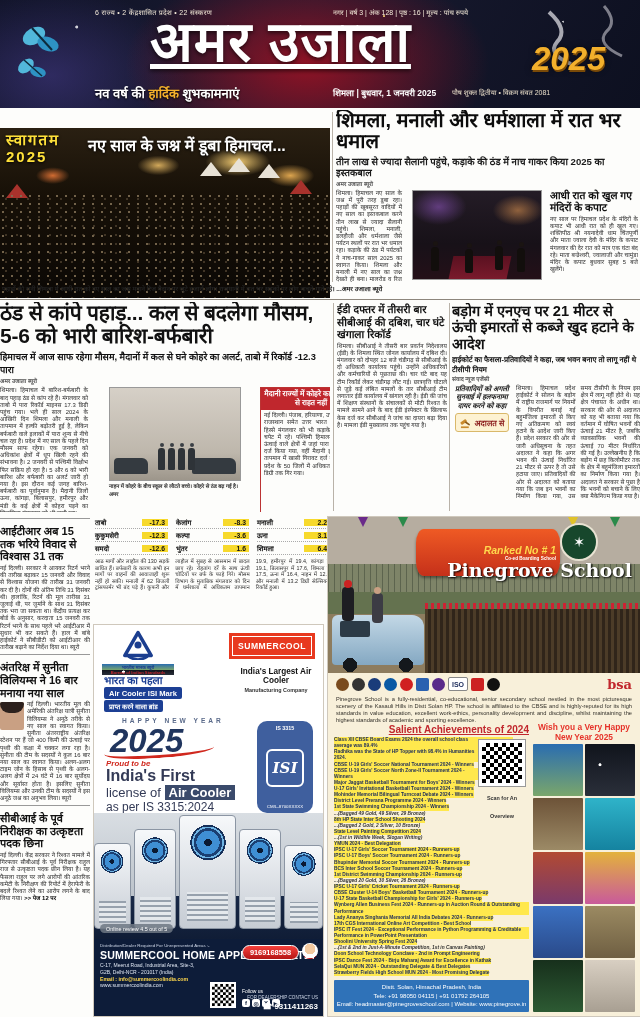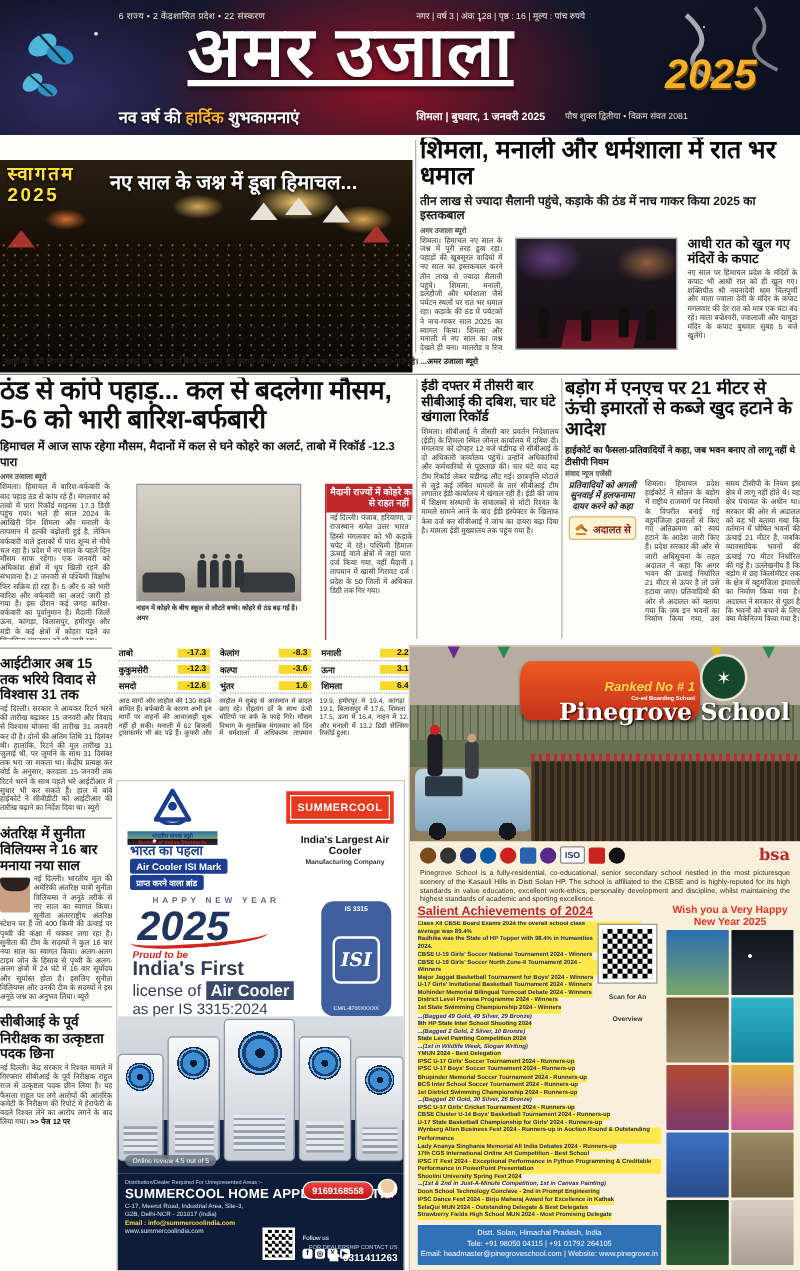--- a/index.html
+++ b/index.html
@@ -198,21 +198,21 @@
   .pg-name{position:absolute;top:42px;right:8px;font-family:"DejaVu Serif",serif;font-size:19px;font-weight:800;color:#fff;
     text-shadow:1px 1px 2px #000;}
   .pg-logos{display:flex;align-items:center;gap:3px;padding:2px 8px;height:18px;}
   .lg{width:13px;height:13px;border-radius:50%;}
   .lg.sq{border-radius:2px;}
   .iso{height:12px;background:#fff;border:1px solid #888;border-radius:2px;color:#1a2a5a;font-size:7px;font-weight:800;display:flex;align-items:center;padding:0 3px;}
   .bsa{color:#c1272d;font-family:"DejaVu Serif",serif;font-size:13px;font-weight:800;margin-left:auto;}
   .pg-intro{font-size:5.7px;line-height:1.25;color:#33302a;padding:1px 8px;text-align:justify;}
   .pg-main{position:absolute;top:206px;left:6px;right:5px;bottom:4px;display:grid;grid-template-columns:1fr 102px;gap:4px;}
   .pg-left{display:flex;flex-direction:column;overflow:hidden;}
-  .pg-head{color:#c1272d;font-weight:800;font-size:10px;text-decoration:underline;margin:1px 0 2px;}
+  .pg-head{color:#c1272d;font-weight:800;font-size:10px;text-decoration:underline;margin:1px 0 2px;text-align:right;}
   .pg-list{flex:1;overflow:hidden;}
   .pg-qr{float:right;width:50px;margin:3px 2px;text-align:center;}
   .pg-qr i{display:block;width:40px;height:40px;margin:0 auto;background:conic-gradient(#000 25%,#fff 0 50%,#000 0 75%,#fff 0) 0 0/8px 8px;border:3px solid #fff;outline:1px solid #999;}
   .pg-qr span{font-size:5.4px;color:#333;font-weight:700;}
   .ach{font-size:4.8px;line-height:1.28;color:#1a2a5a;font-weight:700;width:fit-content;max-width:100%;}
   .ach.hl{background:#ffe84d;}
   .ach.sub{font-style:italic;font-weight:600;color:#333;}
   .pg-footer{background:#2f72b8;color:#fff;text-align:center;font-size:6px;line-height:1.45;padding:3px 2px;border-radius:1px;}
   .pg-right{display:flex;flex-direction:column;gap:2px;overflow:hidden;}
   .pg-wish{color:#e6332a;font-weight:800;font-size:8.4px;text-align:center;line-height:1.15;}

